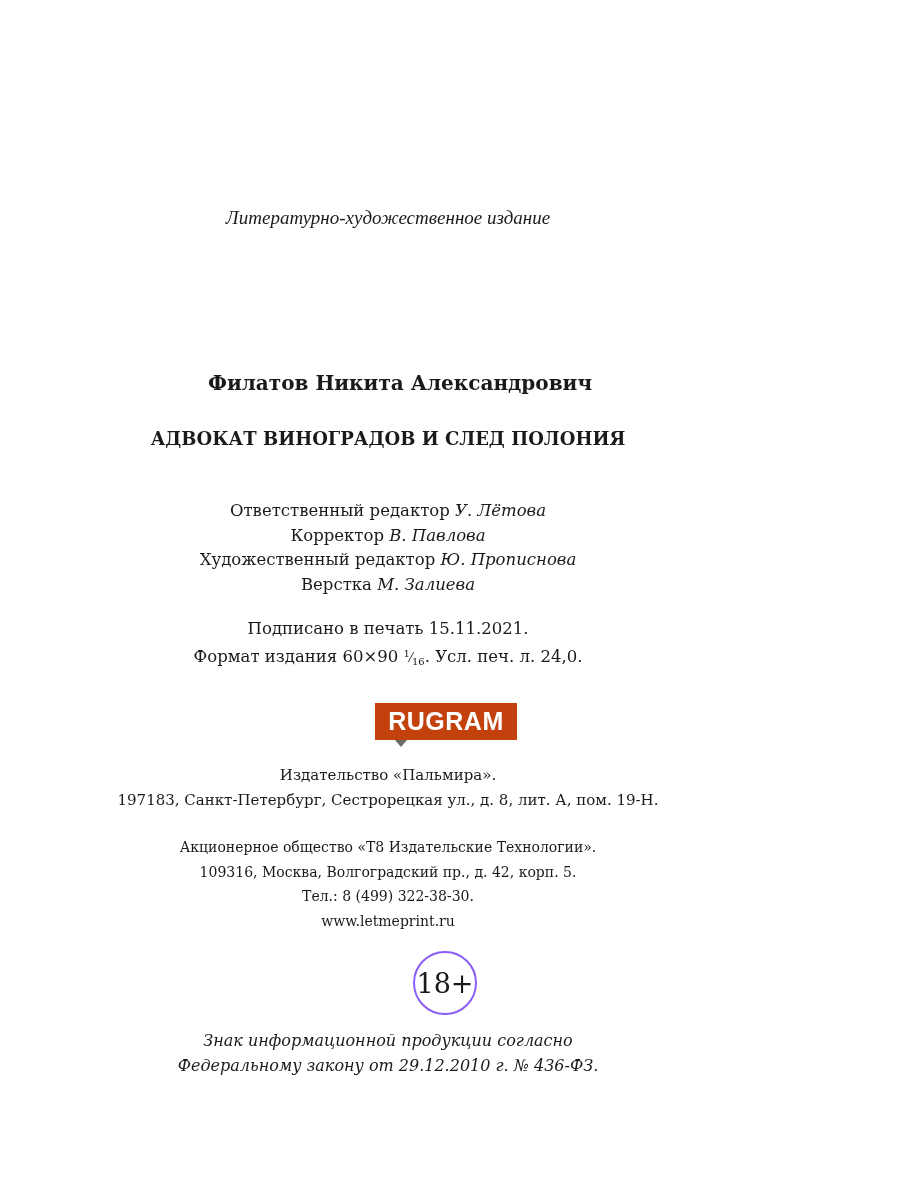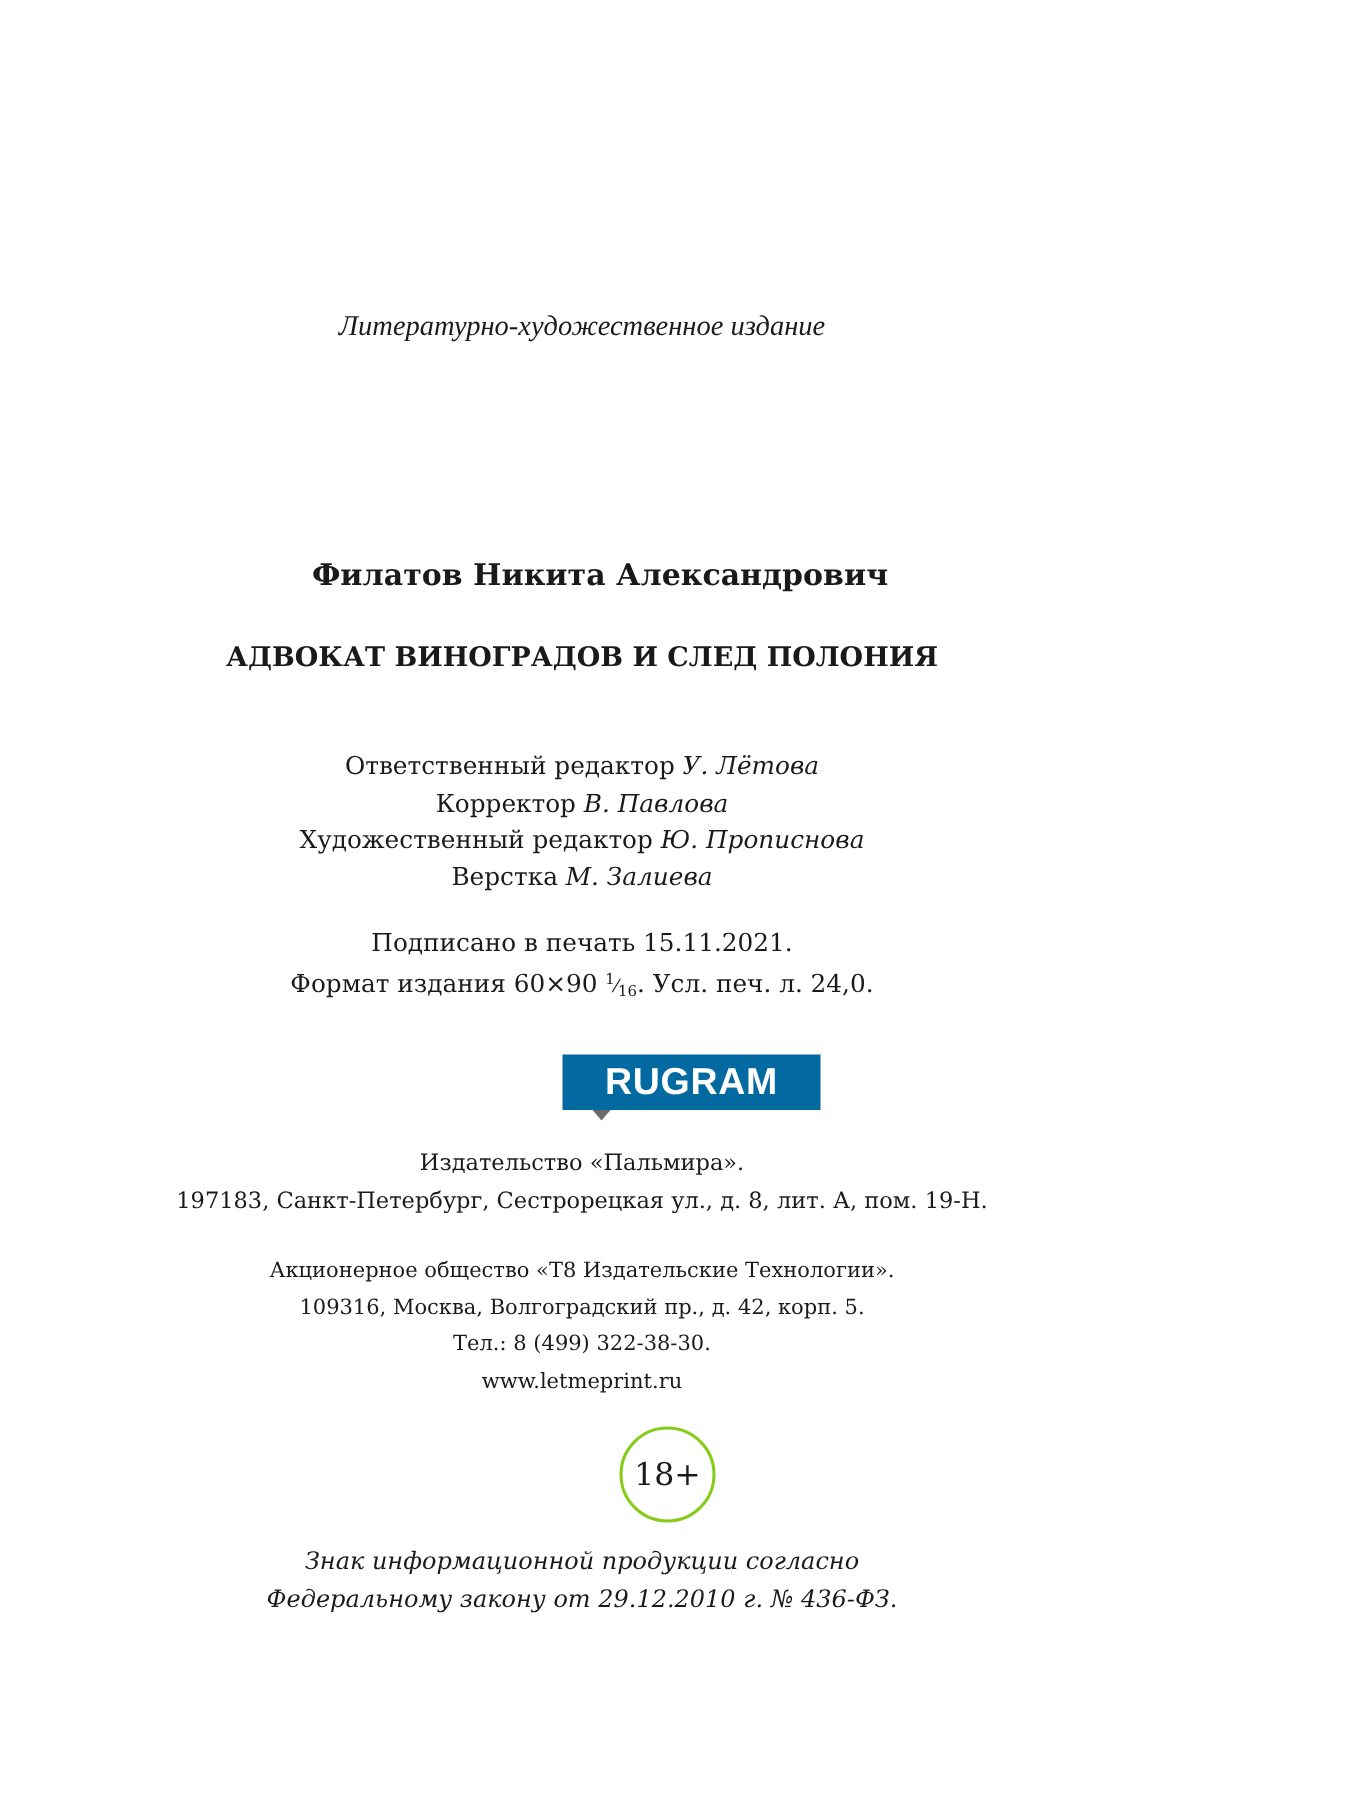--- a/index.html
+++ b/index.html
@@ -12,37 +12,37 @@
   .edition { top: 207px; font-size: 17px; font-style: italic; font-family: "Liberation Serif", serif; font-size: 19px; }
   .author { top: 371px; font-size: 20px; font-weight: bold; padding-left: 12px; }
   .title { top: 428px; font-size: 18px; font-weight: bold; }
   .credits { top: 499px; font-size: 16.5px; line-height: 24.5px; }
   .credits .name { font-style: italic; }
   .print { top: 617px; font-size: 16.5px; line-height: 24.5px; }
   .frac { font-size: 12px; }
   .frac sup { font-size: 10px; vertical-align: 5px; }
   .frac sub { font-size: 10px; vertical-align: -3px; }
   .logo {
-    position: absolute; left: 375px; top: 703px; width: 172px; height: 37px;
-    background: #0369a1; color: #ffffff; text-align: center;
+    position: absolute; left: 375px; top: 703px; width: 142px; height: 37px;
+    background: #c2410c; color: #ffffff; text-align: center;
     font-family: "Liberation Sans", sans-serif; font-weight: bold; font-size: 25px;
     line-height: 37px; letter-spacing: 0.5px;
   }
   .logo .notch {
     position: absolute; left: 20px; bottom: -7px; width: 0; height: 0;
     border-left: 6px solid transparent; border-right: 6px solid transparent;
     border-top: 7px solid #6b6b6b;
   }
   .publisher { top: 763px; font-size: 15px; line-height: 24.5px; }
   .printer { top: 835px; font-size: 14px; line-height: 24.5px; }
   .age-badge {
     position: absolute; left: 413px; top: 951px; width: 64px; height: 64px;
-    border: 2px solid #84cc16; border-radius: 50%;
+    border: 2px solid #8b5cf6; border-radius: 50%;
     display: flex; align-items: center; justify-content: center;
-    font-size: 21px; box-sizing: border-box;
+    font-size: 27px; box-sizing: border-box;
   }
   .notice { top: 1028px; font-size: 16px; line-height: 25px; font-style: italic; }
 </style>
 </head>
 <body>
 
 <div class="line edition">Литературно-художественное издание</div>
 
 <div class="line author">Филатов Никита Александрович</div>
 

